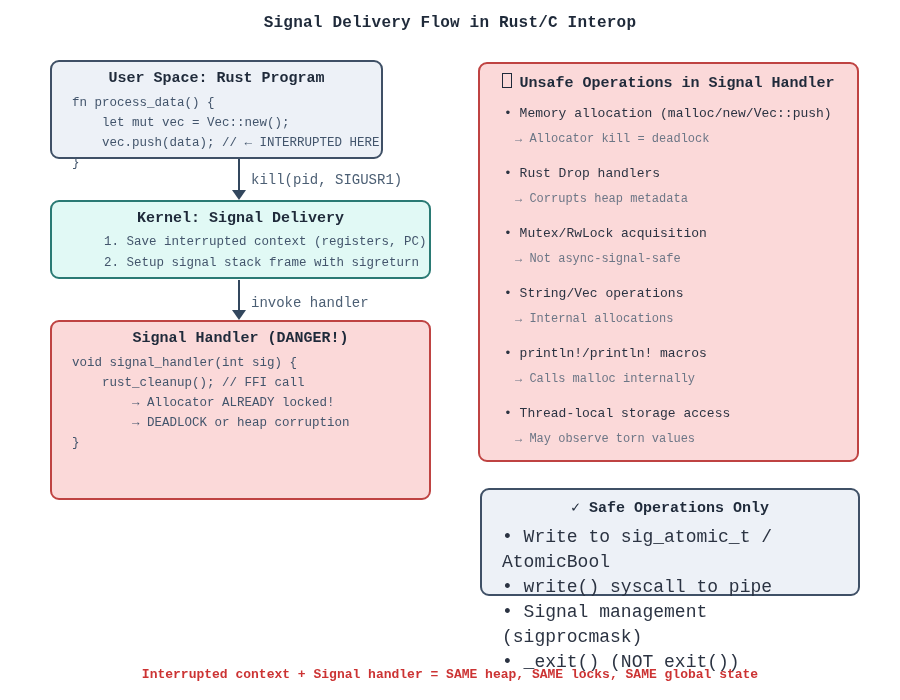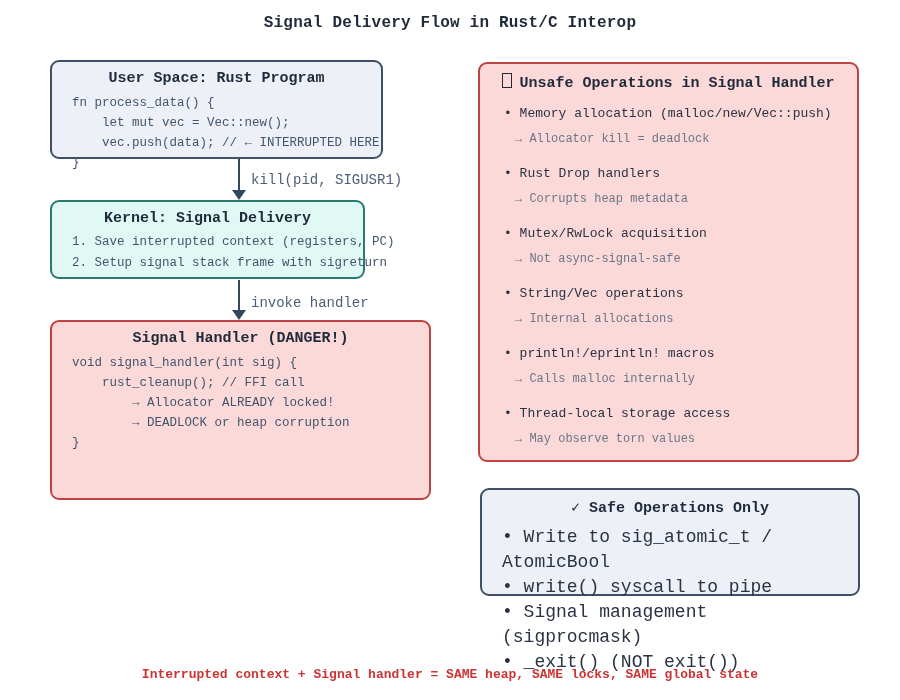--- a/index.html
+++ b/index.html
@@ -15,31 +15,31 @@
     color:var(--navy-text,#1f2a3a); letter-spacing:.2px;
   }
   .box {
     position:absolute; box-sizing:border-box;
     border-width:2px; border-style:solid; border-radius:9px;
   }
   .blue-box  { background:var(--blue-fill,#edf1f7);  border-color:var(--navy-border,#3f5066); }
   .teal-box  { background:var(--teal-fill,#e1f9f5);  border-color:var(--teal-border,#2a7a74); }
   .red-box   { background:var(--red-fill,#fbd9d9);   border-color:var(--red-border,#bf4342); }
   #user-box    { left:50px;  top:60px;  width:333px; height:99px;  }
-  #kernel-box  { left:50px;  top:200px; width:315px; height:79px;  }
+  #kernel-box  { left:50px;  top:200px; width:381px; height:79px;  }
   #handler-box { left:50px;  top:320px; width:381px; height:180px; }
   #unsafe-box  { left:478px; top:62px;  width:381px; height:400px; }
   #safe-box    { left:480px; top:488px; width:380px; height:108px; }
   .box-title {
     text-align:center; font-weight:bold; font-size:15px;
     padding-top:8px; color:var(--navy-text,#1f2a3a);
   }
   .code { padding:6px 0 0 20px; font-size:12.5px; line-height:20px; color:var(--code-text,#43556c); }
   .code-line { white-space:pre; }
-  .klines { padding:5px 0 0 20px; font-size:12.5px; line-height:21px; color:var(--code-text,#43556c); }
+  .klines { padding:5px 0 0 20px; font-size:12.5px; line-height:21px; color:var(--code-text,#43556c);margin-left:32px; }
   .kline { white-space:pre; }
   .arrow-line { position:absolute; width:2px; background:var(--arrow,#33475e); }
   .arrow-head {
     position:absolute; width:0; height:0;
     border-left:7px solid transparent; border-right:7px solid transparent;
     border-top:10px solid var(--arrow,#33475e);
   }
   .edge-label { position:absolute; font-size:14px; color:var(--edge-label,#4c5f74); white-space:nowrap; }
   #edge1-label { left:251px; top:172px; }
   #edge2-label { left:251px; top:295px; }
@@ -126,21 +126,21 @@
       </div>
       <div class="u-item">
         <div class="u-main">Mutex/RwLock acquisition</div>
         <div class="u-sub">→ Not async-signal-safe</div>
       </div>
       <div class="u-item">
         <div class="u-main">String/Vec operations</div>
         <div class="u-sub">→ Internal allocations</div>
       </div>
       <div class="u-item">
-        <div class="u-main">println!/eprintln! macros</div>
+        <div class="u-main">println!/println! macros</div>
         <div class="u-sub">→ Calls malloc internally</div>
       </div>
       <div class="u-item">
         <div class="u-main">Thread-local storage access</div>
         <div class="u-sub">→ May observe torn values</div>
       </div>
     </div>
   </div>
 
   <div class="box blue-box" id="safe-box">

